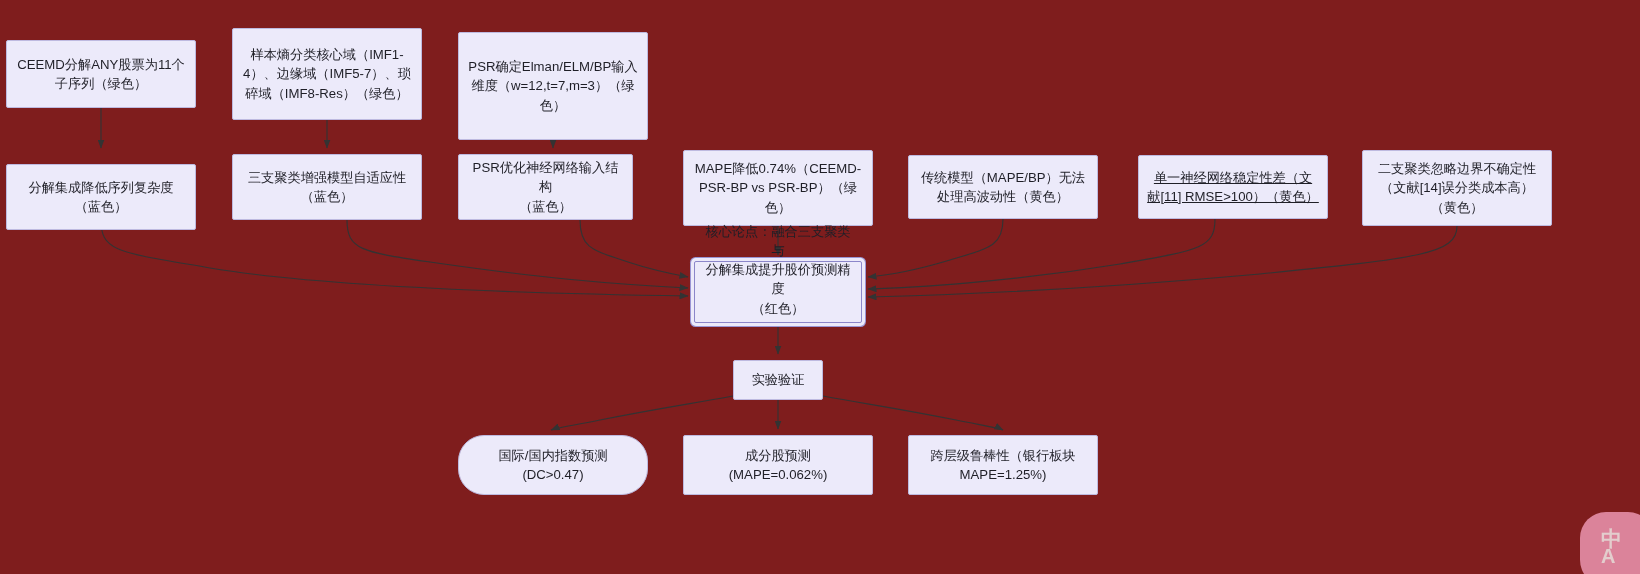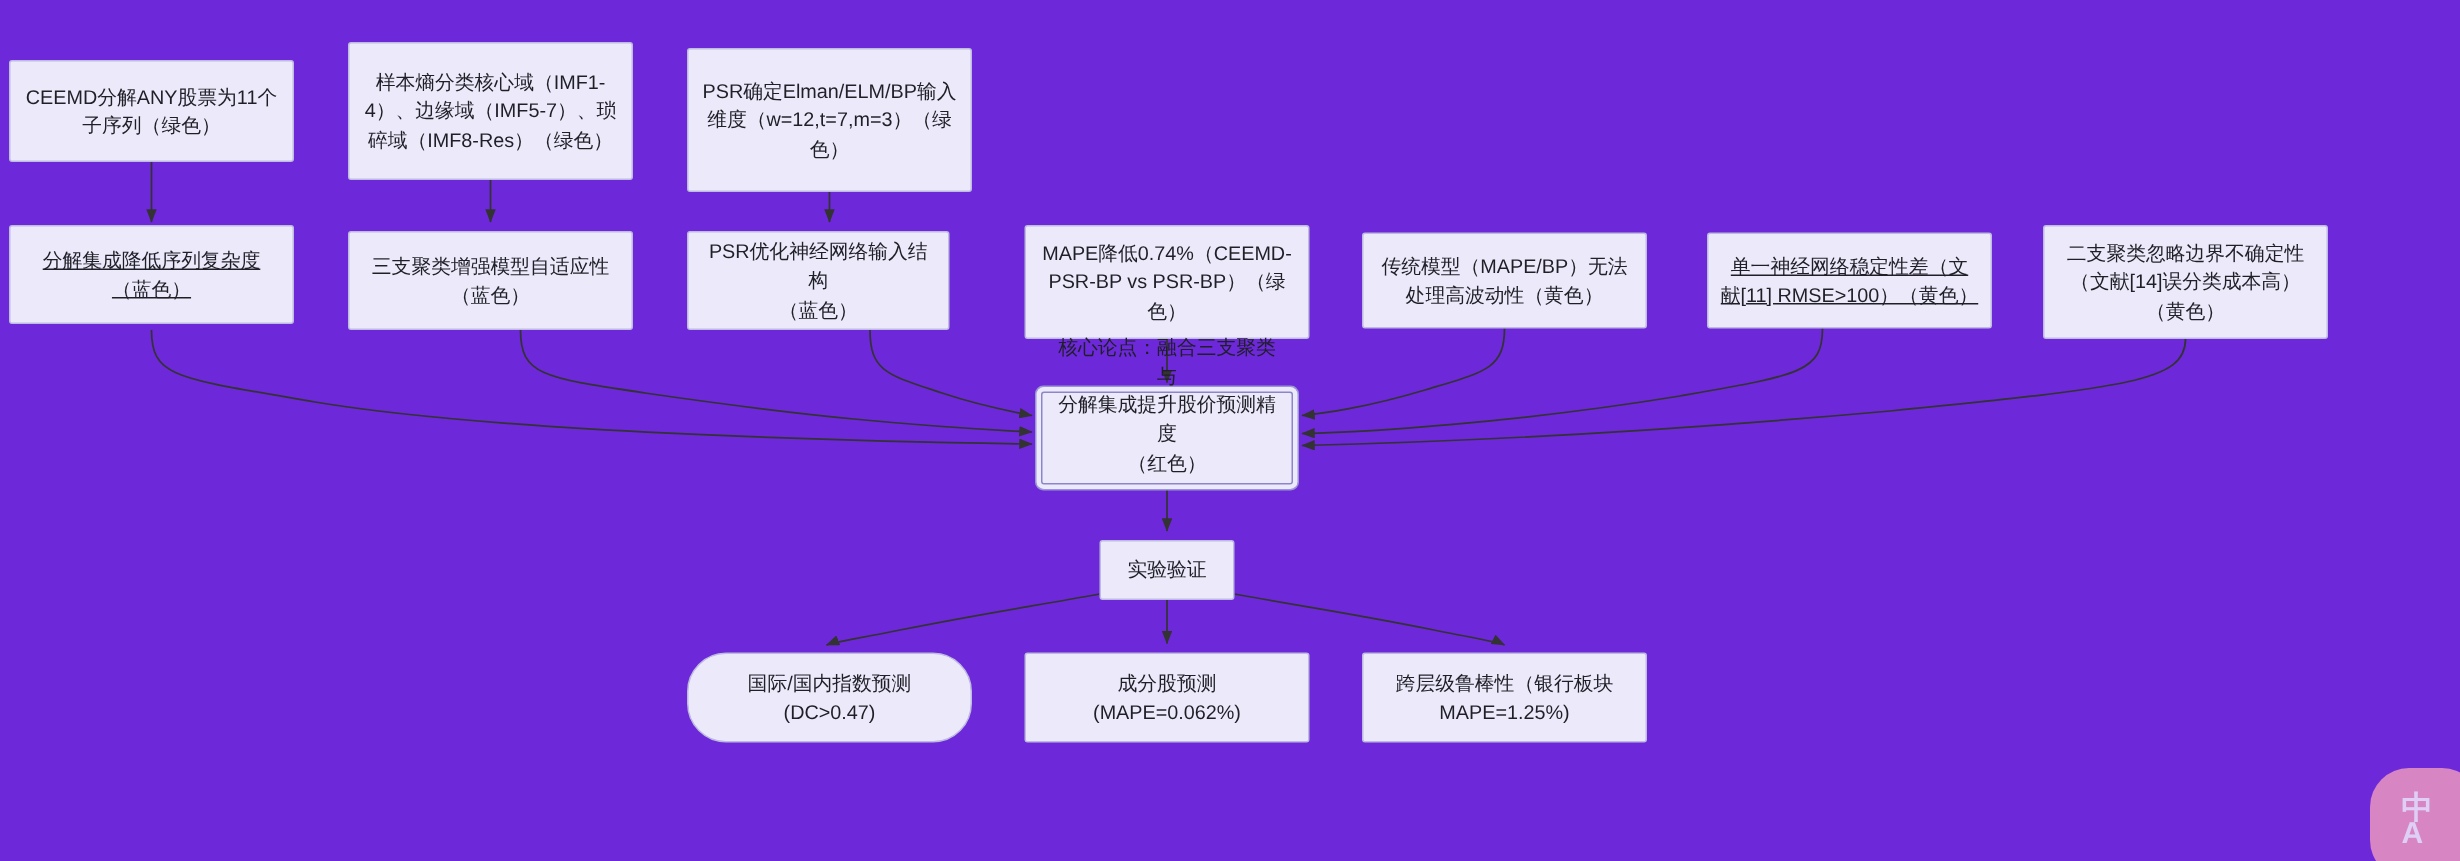--- a/index.html
+++ b/index.html
@@ -8,21 +8,21 @@
     padding: 0;
     background: #ffffff;
   }
   body {
     font-family: "Liberation Sans", "DejaVu Sans", sans-serif;
   }
   #canvas {
     position: relative;
     width: 1640px;
     height: 574px;
-    background: #6d28d9;
+    background: #7f1d1d;
     overflow: hidden;
   }
   #edge-layer {
     position: absolute;
     left: 0;
     top: 0;
     width: 1640px;
     height: 574px;
     pointer-events: none;
   }
@@ -114,26 +114,26 @@
   <div id="nodes-group">
       <div class="node" style="left: 6px; top: 40px; width: 190px; height: 68px;">
         <span class="node-text">CEEMD分解ANY股票为11个
 子序列（绿色）</span>
       </div>
       <div class="node" style="left: 232px; top: 28px; width: 190px; height: 92px;">
         <span class="node-text">样本熵分类核心域（IMF1-
 4）、边缘域（IMF5-7）、琐
 碎域（IMF8-Res）（绿色）</span>
       </div>
-      <div class="node" style="left: 458px; top: 32px; width: 190px; height: 96px;">
+      <div class="node" style="left: 458px; top: 32px; width: 190px; height: 108px;">
         <span class="node-text">PSR确定Elman/ELM/BP输入
 维度（w=12,t=7,m=3）（绿
 色）</span>
       </div>
-      <div class="node" style="left: 6px; top: 150px; width: 190px; height: 66px; text-decoration: underline;">
+      <div class="node" style="left: 6px; top: 164px; width: 190px; height: 66px;">
         <span class="node-text">分解集成降低序列复杂度
 （蓝色）</span>
       </div>
       <div class="node" style="left: 232px; top: 154px; width: 190px; height: 66px;">
         <span class="node-text">三支聚类增强模型自适应性
 （蓝色）</span>
       </div>
       <div class="node" style="left: 458px; top: 154px; width: 175px; height: 66px;">
         <span class="node-text">PSR优化神经网络输入结构
 （蓝色）</span>

